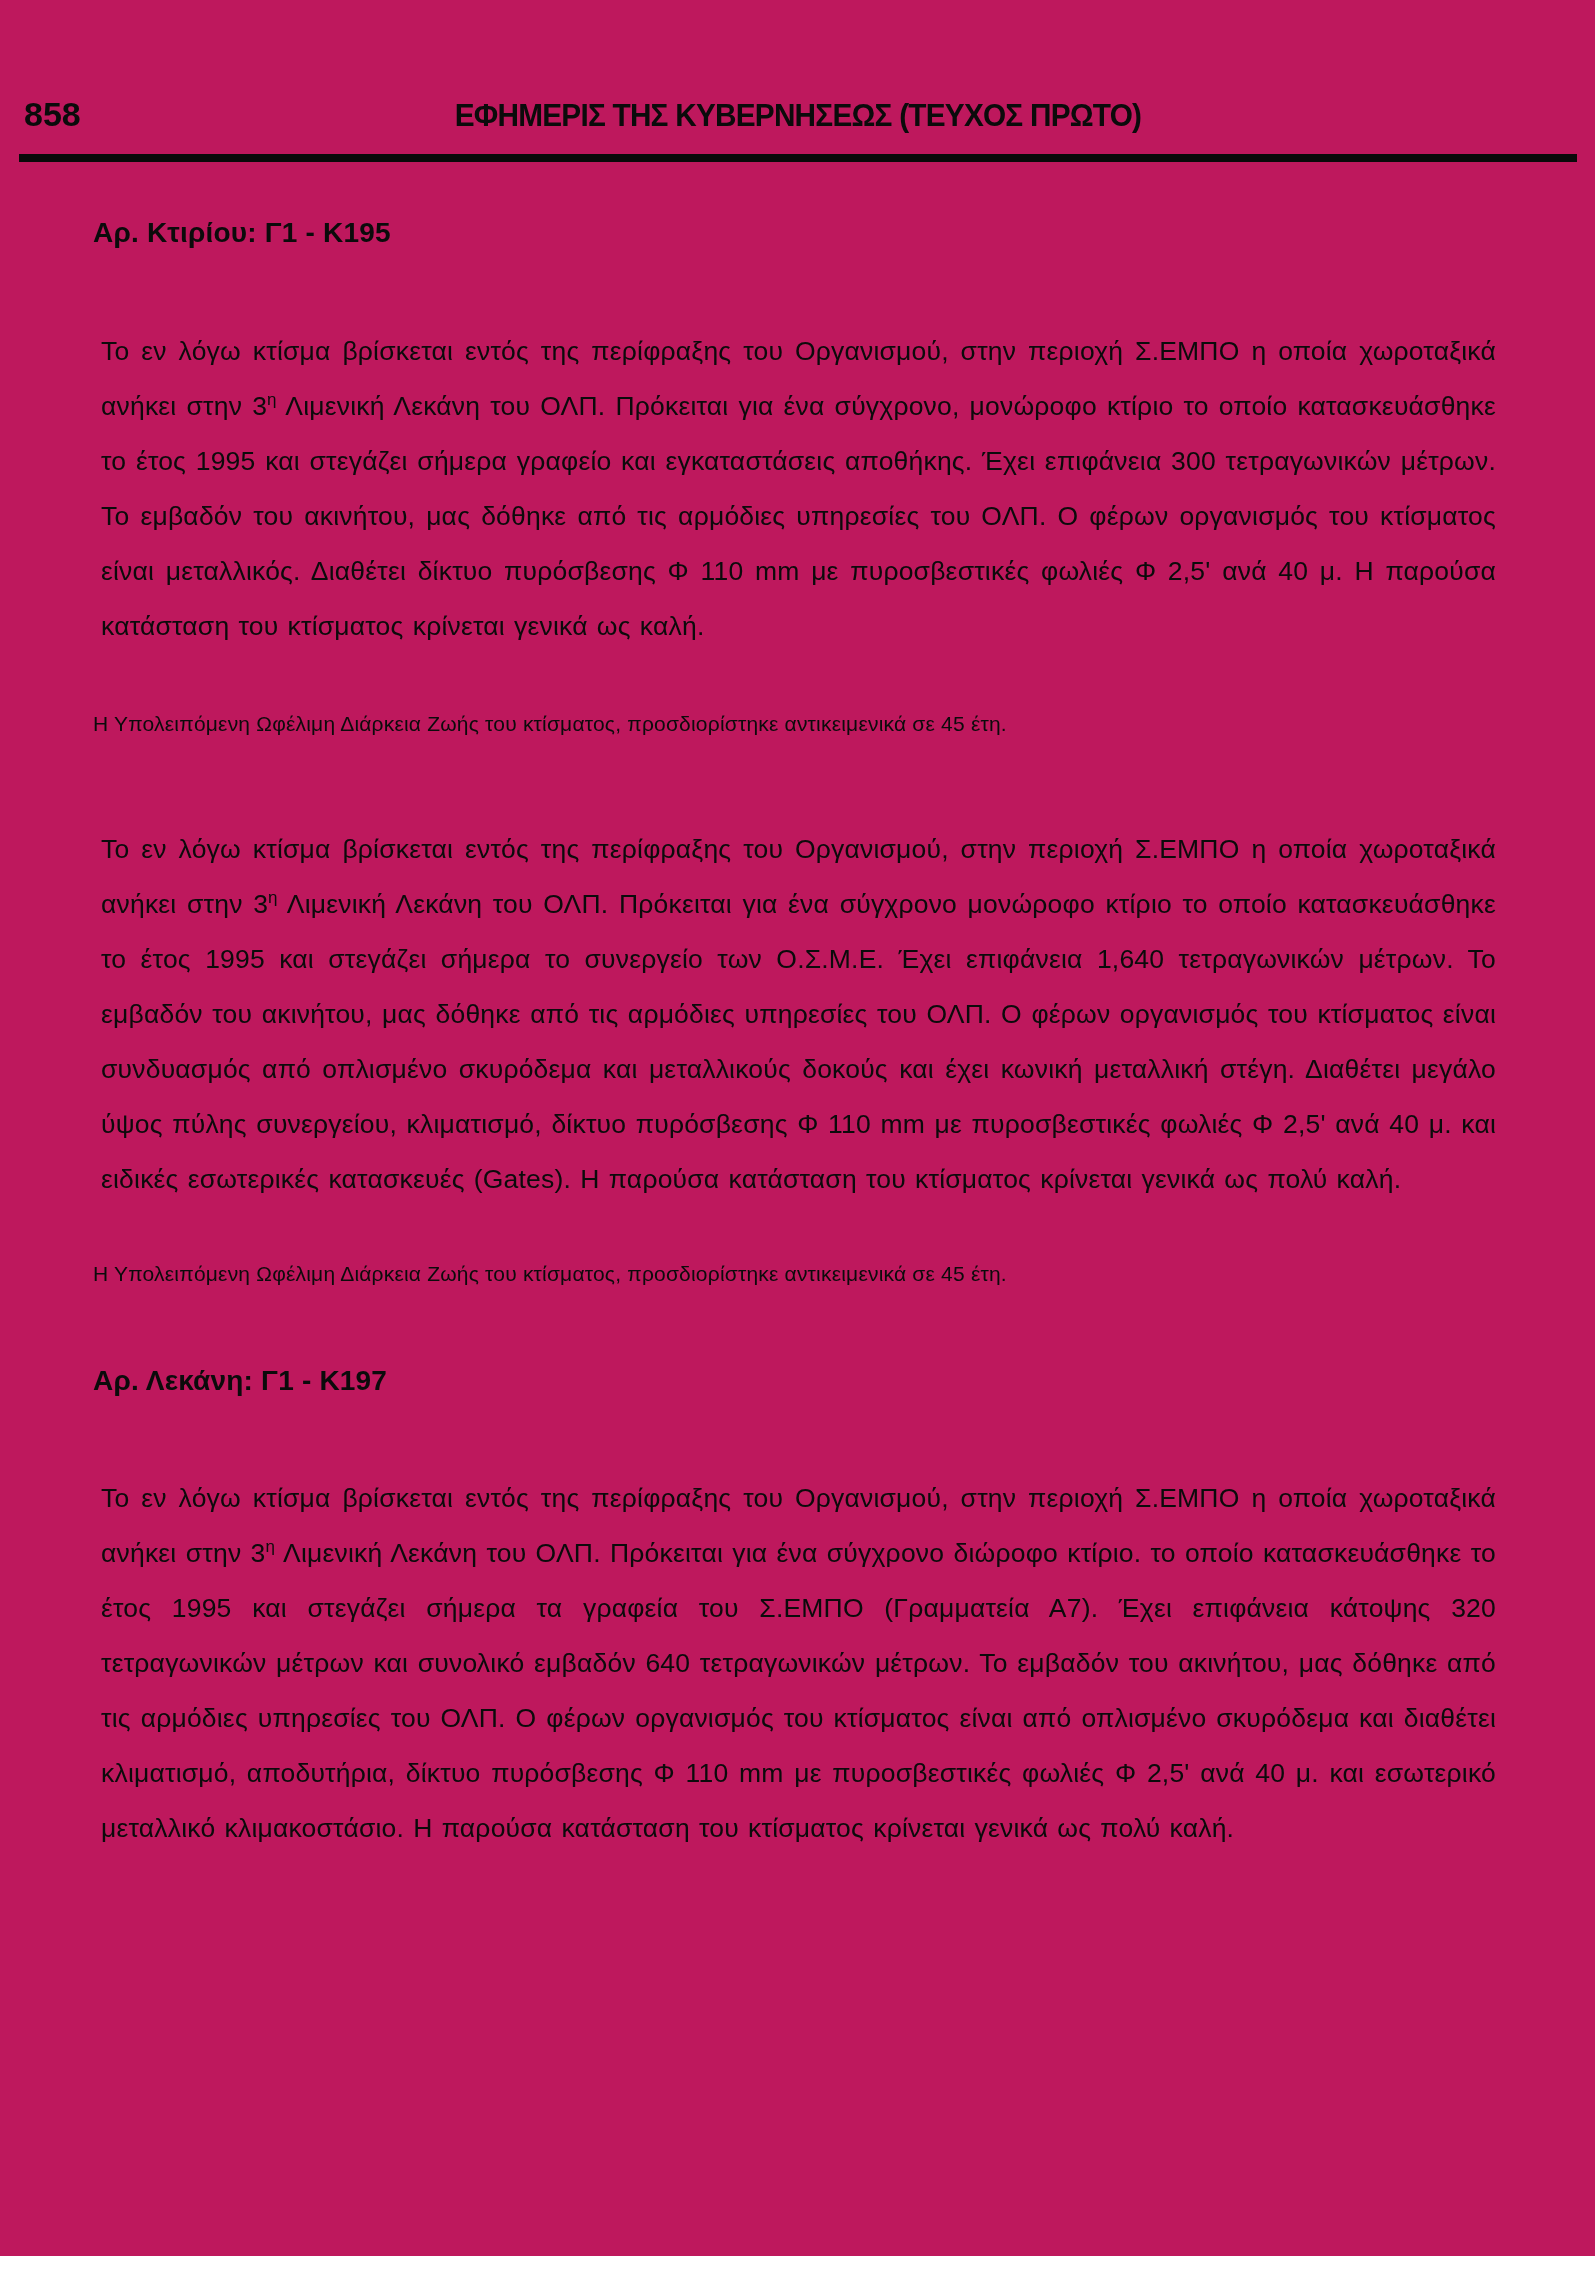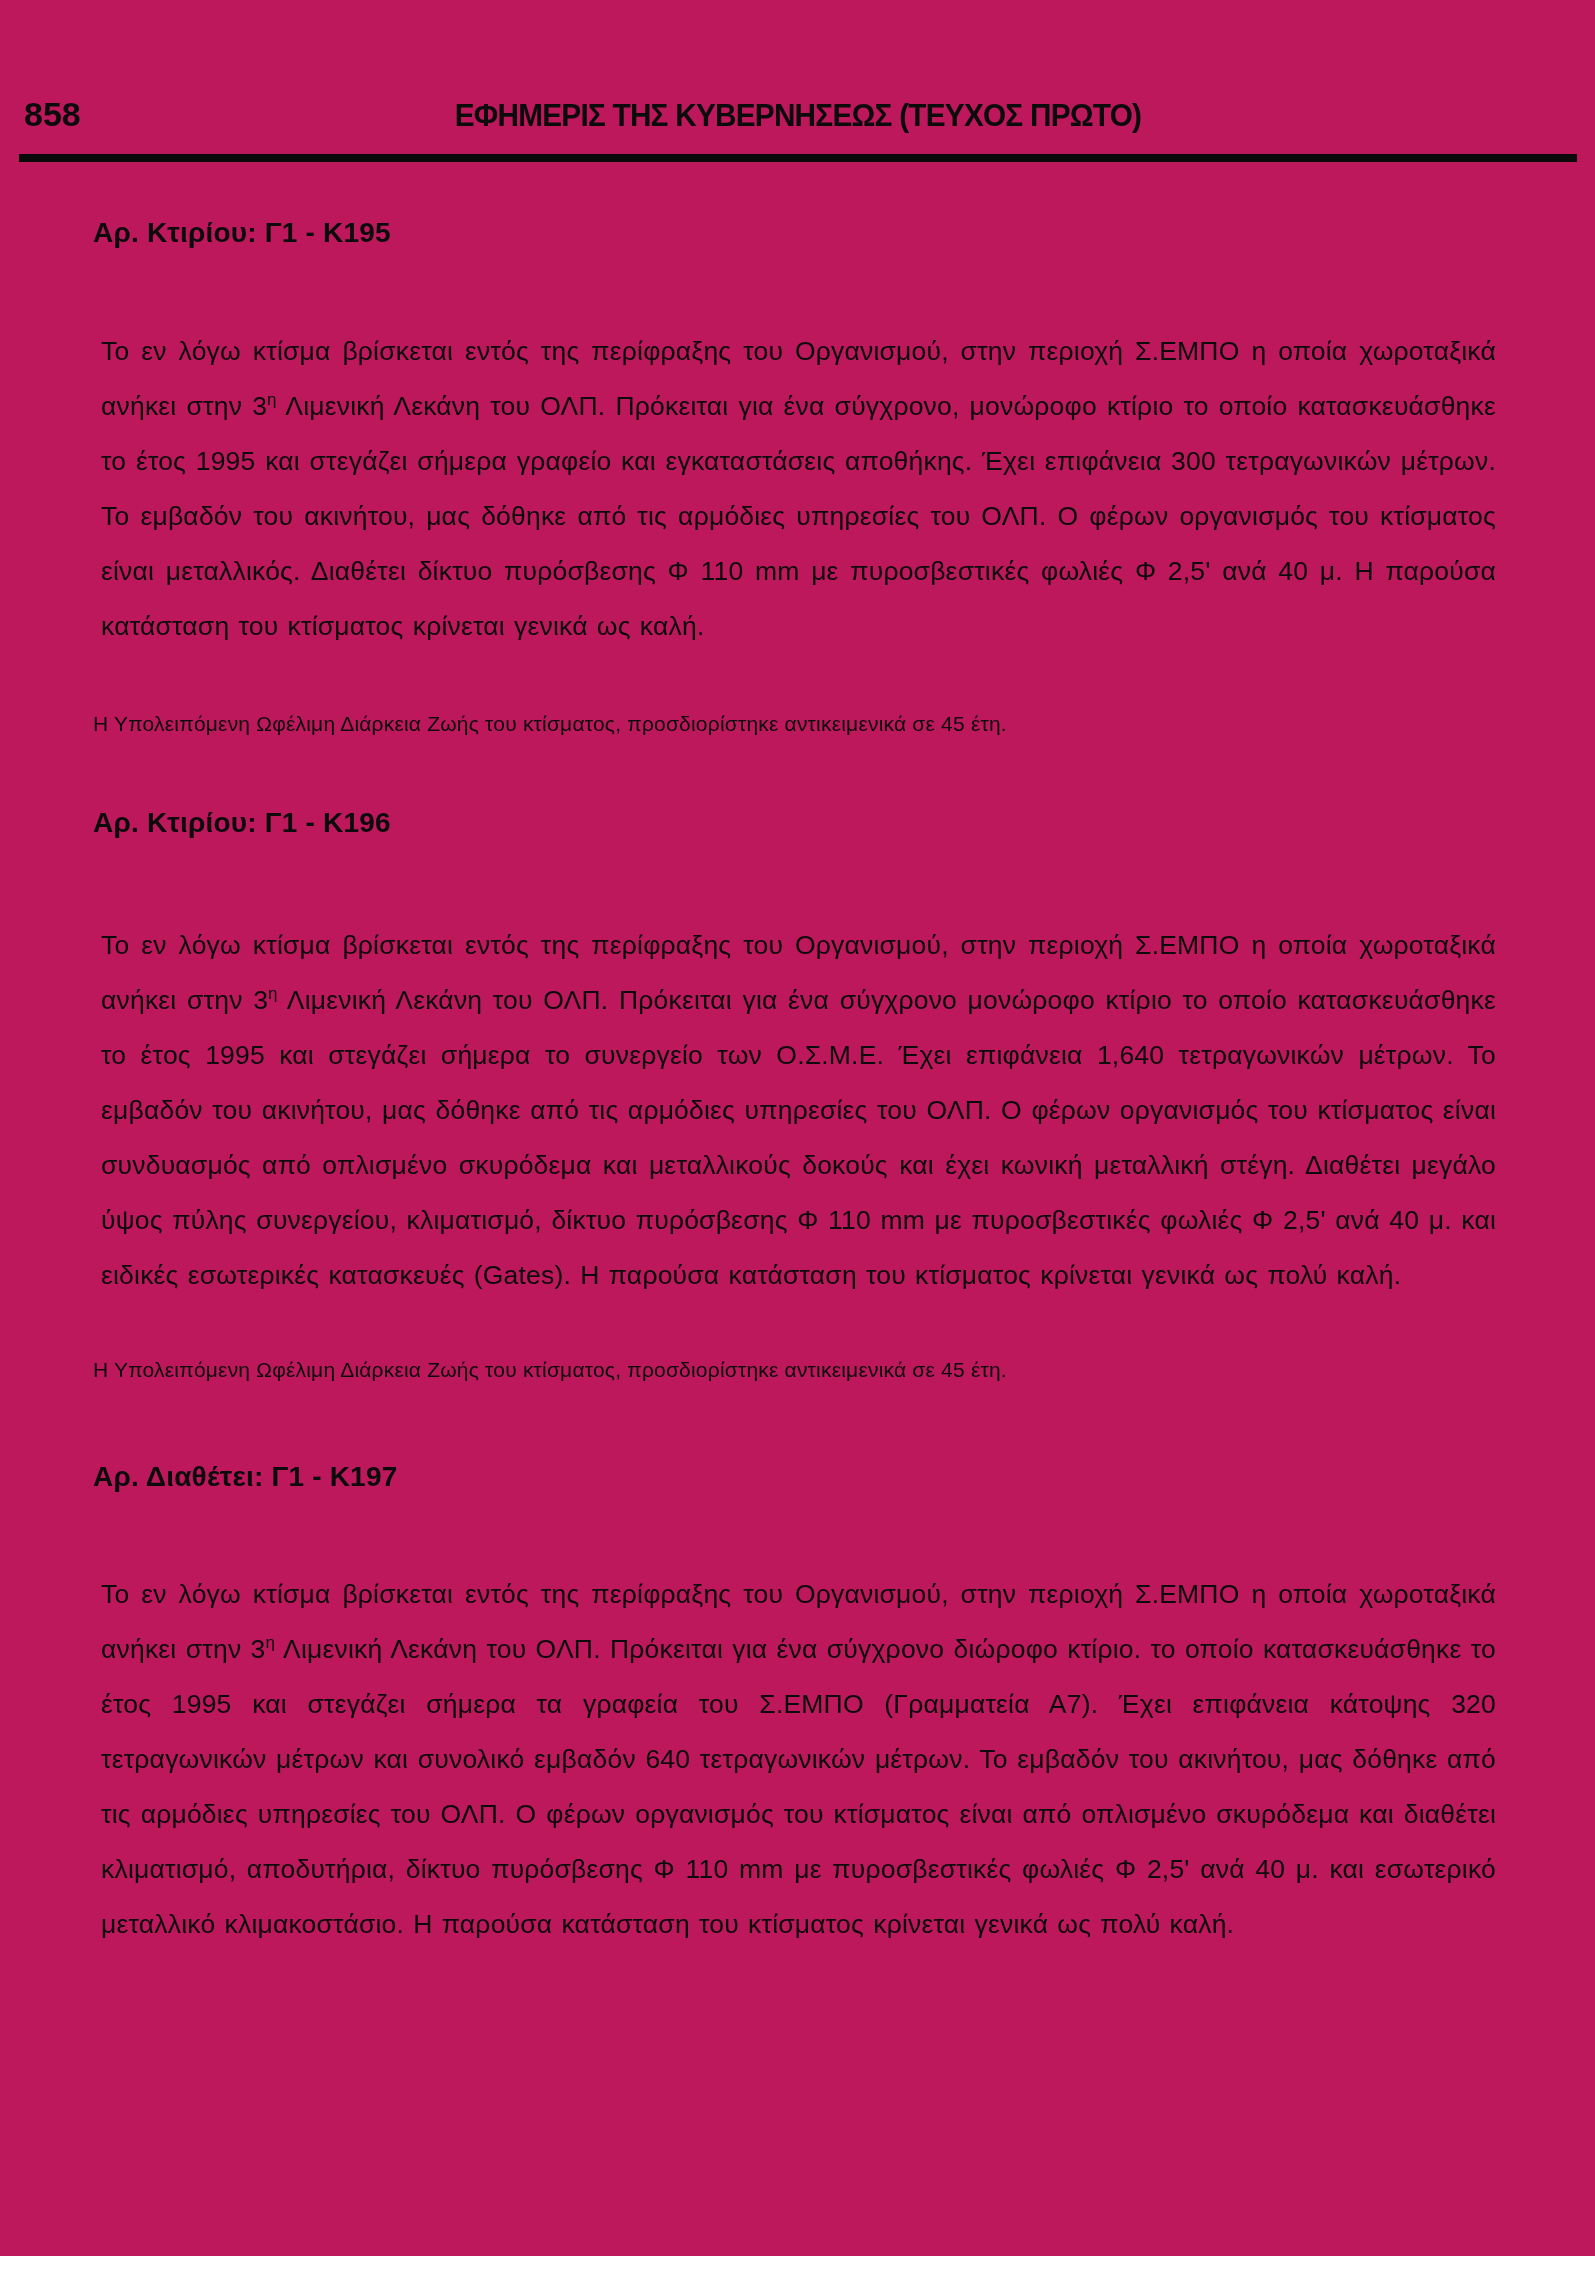--- a/index.html
+++ b/index.html
@@ -95,25 +95,24 @@
 
   <main class="content">
 
     <section class="bsec sec-1">
       <h2 class="sec-heading">Αρ. Κτιρίου: Γ1 - Κ195</h2>
       <p class="body-para"><span>Το εν λόγω κτίσμα βρίσκεται εντός της περίφραξης του Οργανισμού, στην περιοχή Σ.ΕΜΠΟ η οποία χωροταξικά ανήκει στην 3</span><sup>η</sup><span> Λιμενική Λεκάνη του ΟΛΠ. Πρόκειται για ένα σύγχρονο, μονώροφο κτίριο το οποίο κατασκευάσθηκε το έτος 1995 και στεγάζει σήμερα γραφείο και εγκαταστάσεις αποθήκης. Έχει επιφάνεια 300 τετραγωνικών μέτρων. Το εμβαδόν του ακινήτου, μας δόθηκε από τις αρμόδιες υπηρεσίες του ΟΛΠ. Ο φέρων οργανισμός του κτίσματος είναι μεταλλικός. Διαθέτει δίκτυο πυρόσβεσης Φ 110 mm με πυροσβεστικές φωλιές Φ 2,5' ανά 40 μ. Η παρούσα κατάσταση του κτίσματος κρίνεται γενικά ως καλή.</span></p>
       <p class="remaining">Η Υπολειπόμενη Ωφέλιμη Διάρκεια Ζωής του κτίσματος, προσδιορίστηκε αντικειμενικά σε 45 έτη.</p>
     </section>
 
     <section class="bsec sec-2">
-      <h2 class="sec-heading">Αρ. Κτιρίου: Γ1 - Κ196</h2>
       <p class="body-para"><span>Το εν λόγω κτίσμα βρίσκεται εντός της περίφραξης του Οργανισμού, στην περιοχή Σ.ΕΜΠΟ η οποία χωροταξικά ανήκει στην 3</span><sup>η</sup><span> Λιμενική Λεκάνη του ΟΛΠ. Πρόκειται για ένα σύγχρονο μονώροφο κτίριο το οποίο κατασκευάσθηκε το έτος 1995 και στεγάζει σήμερα το συνεργείο των Ο.Σ.Μ.Ε. Έχει επιφάνεια 1,640 τετραγωνικών μέτρων. Το εμβαδόν του ακινήτου, μας δόθηκε από τις αρμόδιες υπηρεσίες του ΟΛΠ. Ο φέρων οργανισμός του κτίσματος είναι συνδυασμός από οπλισμένο σκυρόδεμα και μεταλλικούς δοκούς και έχει κωνική μεταλλική στέγη. Διαθέτει  μεγάλο ύψος πύλης συνεργείου, κλιματισμό, δίκτυο πυρόσβεσης Φ 110 mm με πυροσβεστικές φωλιές Φ 2,5' ανά 40 μ. και ειδικές εσωτερικές κατασκευές (Gates). Η παρούσα κατάσταση του κτίσματος κρίνεται γενικά ως πολύ καλή.</span></p>
       <p class="remaining">Η Υπολειπόμενη Ωφέλιμη Διάρκεια Ζωής του κτίσματος, προσδιορίστηκε αντικειμενικά σε 45 έτη.</p>
     </section>
 
     <section class="bsec sec-3">
-      <h2 class="sec-heading">Αρ. Διαθέτει: Γ1 - Κ197</h2>
+      <h2 class="sec-heading">Αρ. Λεκάνη: Γ1 - Κ197</h2>
       <p class="body-para"><span>Το εν λόγω κτίσμα βρίσκεται εντός της περίφραξης του Οργανισμού, στην περιοχή Σ.ΕΜΠΟ η οποία χωροταξικά ανήκει στην 3</span><sup>η</sup><span> Λιμενική Λεκάνη του ΟΛΠ. Πρόκειται για ένα σύγχρονο διώροφο κτίριο. το οποίο κατασκευάσθηκε το έτος 1995 και στεγάζει σήμερα τα γραφεία του Σ.ΕΜΠΟ (Γραμματεία Α7). Έχει επιφάνεια κάτοψης 320 τετραγωνικών μέτρων και συνολικό εμβαδόν 640 τετραγωνικών μέτρων. Το εμβαδόν του ακινήτου, μας δόθηκε από τις αρμόδιες υπηρεσίες του ΟΛΠ. Ο φέρων οργανισμός του κτίσματος είναι από οπλισμένο σκυρόδεμα και διαθέτει  κλιματισμό, αποδυτήρια, δίκτυο πυρόσβεσης Φ 110 mm με πυροσβεστικές φωλιές Φ 2,5' ανά 40 μ. και εσωτερικό μεταλλικό κλιμακοστάσιο. Η παρούσα κατάσταση του κτίσματος κρίνεται γενικά ως πολύ καλή.</span></p>
     </section>
 
   </main>
 </div>
 
 
 </body></html>

